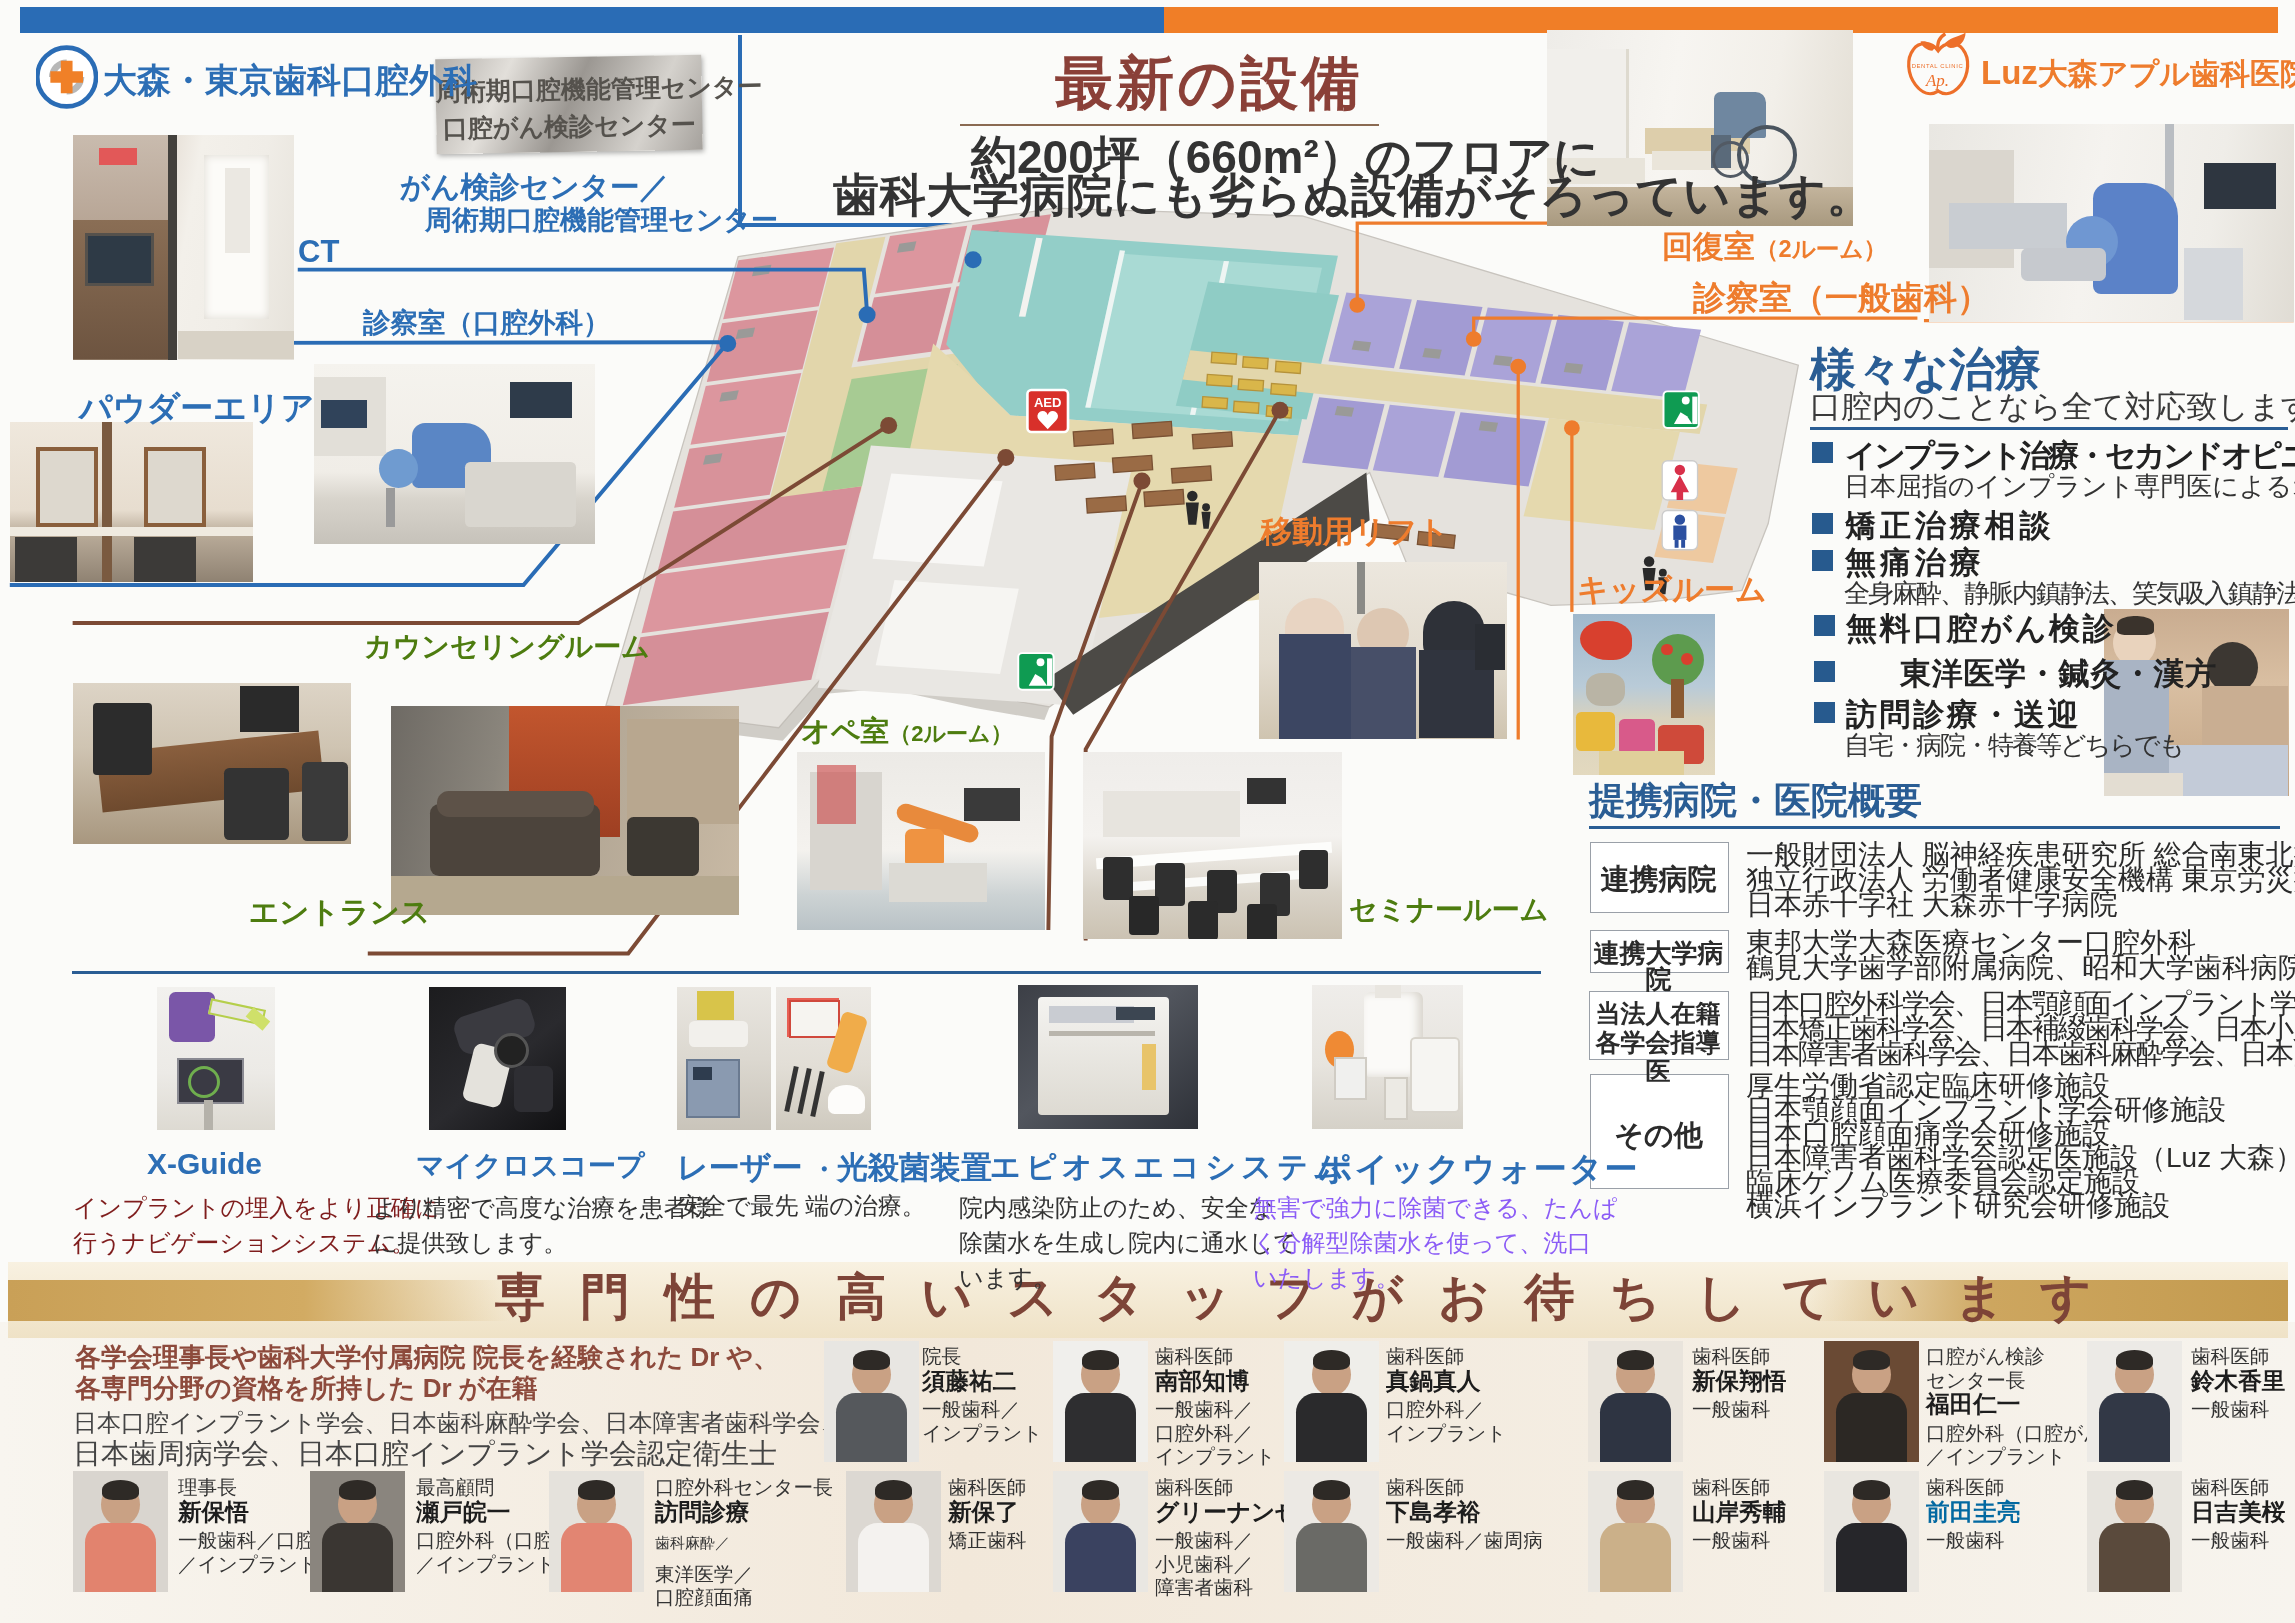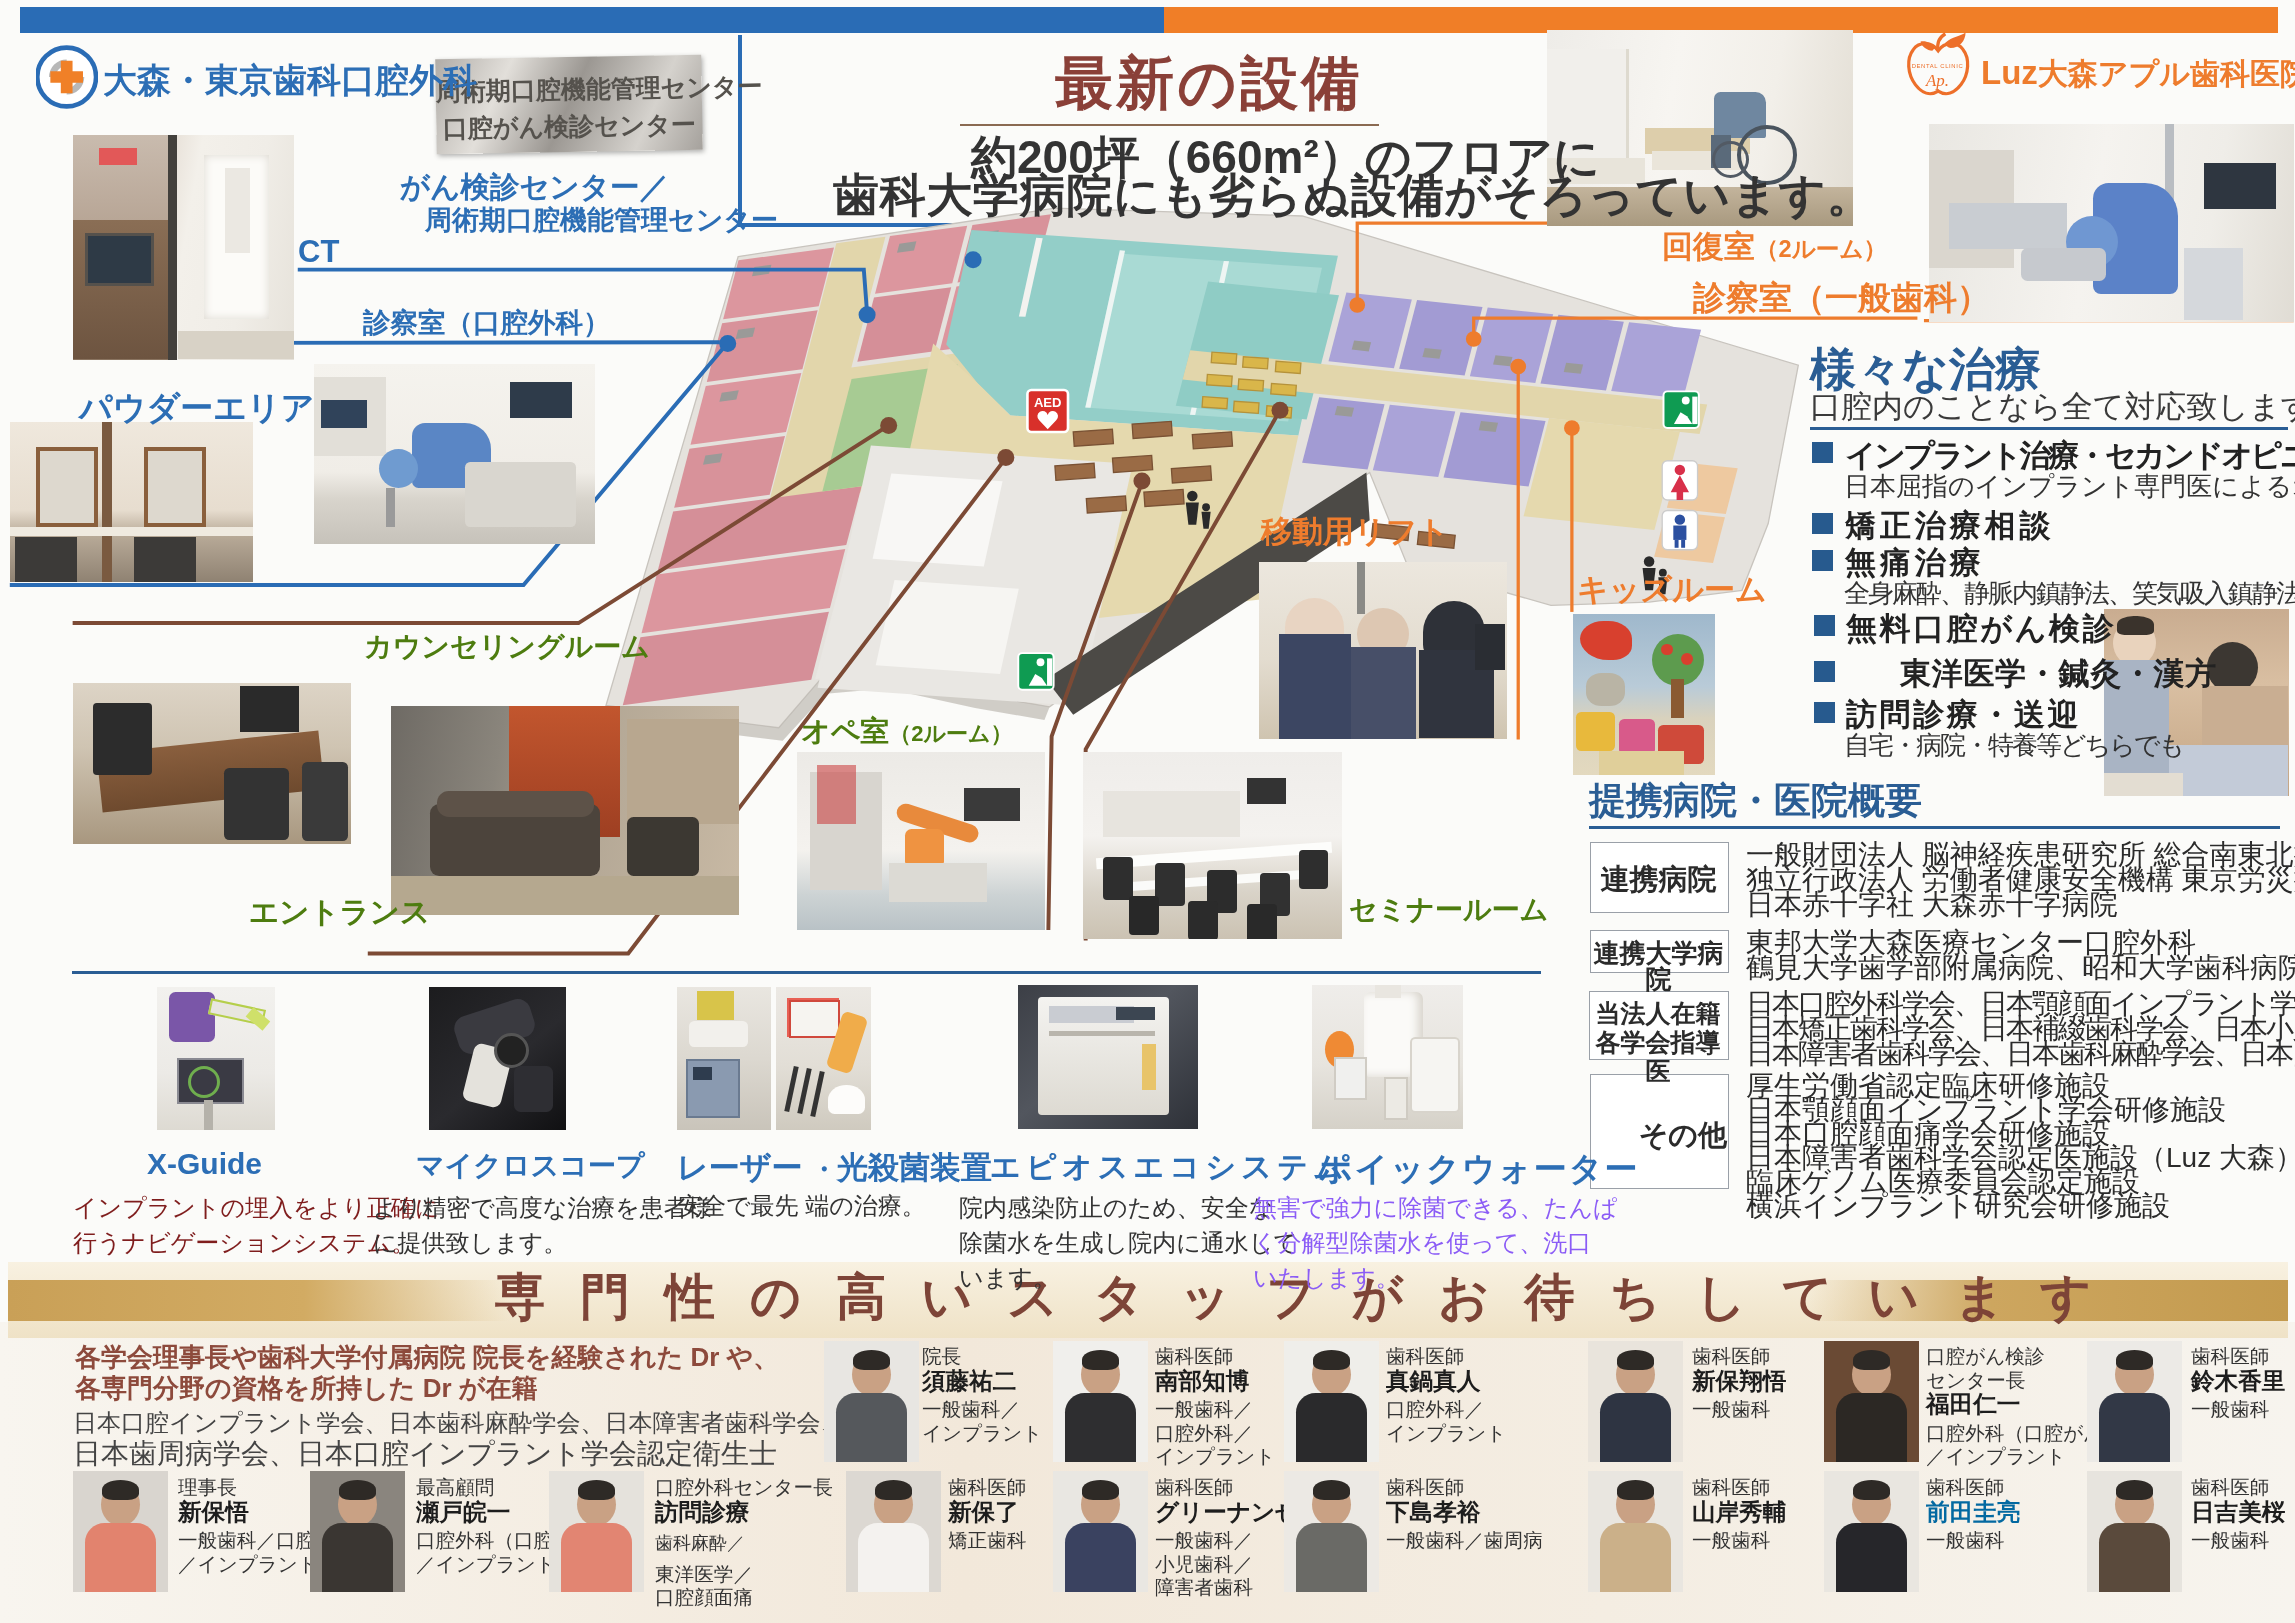--- a/index.html
+++ b/index.html
@@ -487,21 +487,21 @@
 
 <div class="abs" style="left:1590px;top:930px;width:137px;height:41px;border:1.3px solid #9aa0a8;background:#fff"></div>
 <div class="dk" style="left:1590px;top:940px;width:137px;text-align:center;font-size:26px;font-weight:bold;color:#2b2b2b;line-height:1">連携大学病院</div>
 <div class="dk" style="left:1746px;top:930px;font-size:28px;color:#2b2b2b;line-height:25px;white-space:nowrap">東邦大学大森医療センター口腔外科<br>鶴見大学歯学部附属病院、昭和大学歯科病院</div>
 
 <div class="abs" style="left:1589px;top:991px;width:138px;height:67px;border:1.3px solid #9aa0a8;background:#fff"></div>
 <div class="dk" style="left:1589px;top:999px;width:138px;text-align:center;font-size:25px;font-weight:bold;color:#2b2b2b;line-height:29px">当法人在籍<br>各学会指導医</div>
 <div class="dk" style="left:1746px;top:991px;font-size:28px;letter-spacing:-2px;color:#2b2b2b;line-height:25px;white-space:nowrap">日本口腔外科学会、日本顎顔面インプラント学会<br>日本矯正歯科学会、日本補綴歯科学会、日本小児歯科学会<br>日本障害者歯科学会、日本歯科麻酔学会、日本口腔顔面痛学会</div>
 
 <div class="abs" style="left:1590px;top:1074px;width:137px;height:113px;border:1.3px solid #9aa0a8;background:#fff"></div>
-<div class="dk" style="left:1590px;top:1121px;width:137px;text-align:right;font-size:29px;font-weight:bold;color:#2b2b2b;line-height:1">その他</div>
+<div class="dk" style="left:1590px;top:1121px;width:137px;text-align:center;font-size:29px;font-weight:bold;color:#2b2b2b;line-height:1">その他</div>
 <div class="dk" style="left:1746px;top:1074px;font-size:28px;color:#2b2b2b;line-height:24px;white-space:nowrap">厚生労働省認定臨床研修施設<br>日本顎顔面インプラント学会研修施設<br>日本口腔顔面痛学会研修施設<br>日本障害者歯科学会認定医施設（Luz 大森）<br>臨床ゲノム医療委員会認定施設<br>横浜インプラント研究会研修施設</div>
 
 <div class="abs" style="left:72px;top:971px;width:1469px;height:2.6px;background:#2a5d94"></div>
 
 <div class="ph" style="left:157px;top:987px;width:118px;height:143px;background:linear-gradient(180deg,#f2f1ee 0%,#eceae6 60%,#dddad2 100%)">
 <div class="abs" style="left:11.8px;top:5.2px;width:46px;height:50px;background:#7a56a8;border-radius:6.5px"></div>
 <div class="abs" style="left:52px;top:17px;width:52px;height:11.8px;background:#e8e6e0;border:2px solid #b5cf4a;transform:rotate(12deg)"></div>
 <div class="abs" style="left:90px;top:26px;width:22px;height:11.8px;background:#cfe06a;transform:rotate(40deg)"></div>
 <div class="abs" style="left:19.6px;top:71px;width:63px;height:42px;background:#3a3a44;border:2.6px solid #8a8a92"></div>
 <div class="abs" style="left:31px;top:79px;width:26px;height:26px;border:3.9px solid #6fae4e;border-radius:50%"></div>
@@ -691,21 +691,21 @@
 
 <div class="ph" style="left:549px;top:1471px;width:95px;height:121px;background:linear-gradient(180deg,#e5e2dc 0%,#e5e2dc 60%,#e5e2dc 100%)">
 <div class="abs" style="left:27.5px;top:11.8px;width:39px;height:43px;background:#c9a184;border-radius:50%"></div>
 <div class="abs" style="left:29px;top:9.2px;width:37px;height:19.6px;background:#2e2a26;border-radius:50% 50% 30% 30%"></div>
 <div class="abs" style="left:11.8px;top:52px;width:71px;height:69px;background:#e28572;border-radius:19.6px 19.6px 0 0"></div>
 </div>
 
 <div class="abs" style="left:655px;top:1475px;line-height:22px">
       <div style="font-size:19.6px;color:#333;margin:1.3px 0">口腔外科センター長</div>
       <div style="font-size:23.6px;font-weight:bold;color:#1d1d1d;margin:2.6px 0 6.5px">訪問診療</div>
-      <div style="font-size:18px;color:#333;margin:9px 0">歯科麻酔／</div>
+      <div style="font-size:15px;color:#333;margin:9px 0">歯科麻酔／</div>
       <div style="font-size:19.6px;color:#333;margin:1.3px 0">東洋医学／</div>
       <div style="font-size:19.6px;color:#333;margin:1.3px 0">口腔顔面痛</div>
     </div>
 
 <div class="ph" style="left:846px;top:1471px;width:95px;height:121px;background:linear-gradient(180deg,#dcd8d2 0%,#dcd8d2 60%,#dcd8d2 100%)">
 <div class="abs" style="left:27.5px;top:11.8px;width:39px;height:43px;background:#c9a184;border-radius:50%"></div>
 <div class="abs" style="left:29px;top:9.2px;width:37px;height:19.6px;background:#2e2a26;border-radius:50% 50% 30% 30%"></div>
 <div class="abs" style="left:11.8px;top:52px;width:71px;height:69px;background:#f4f2ef;border-radius:19.6px 19.6px 0 0"></div>
 </div>
 

